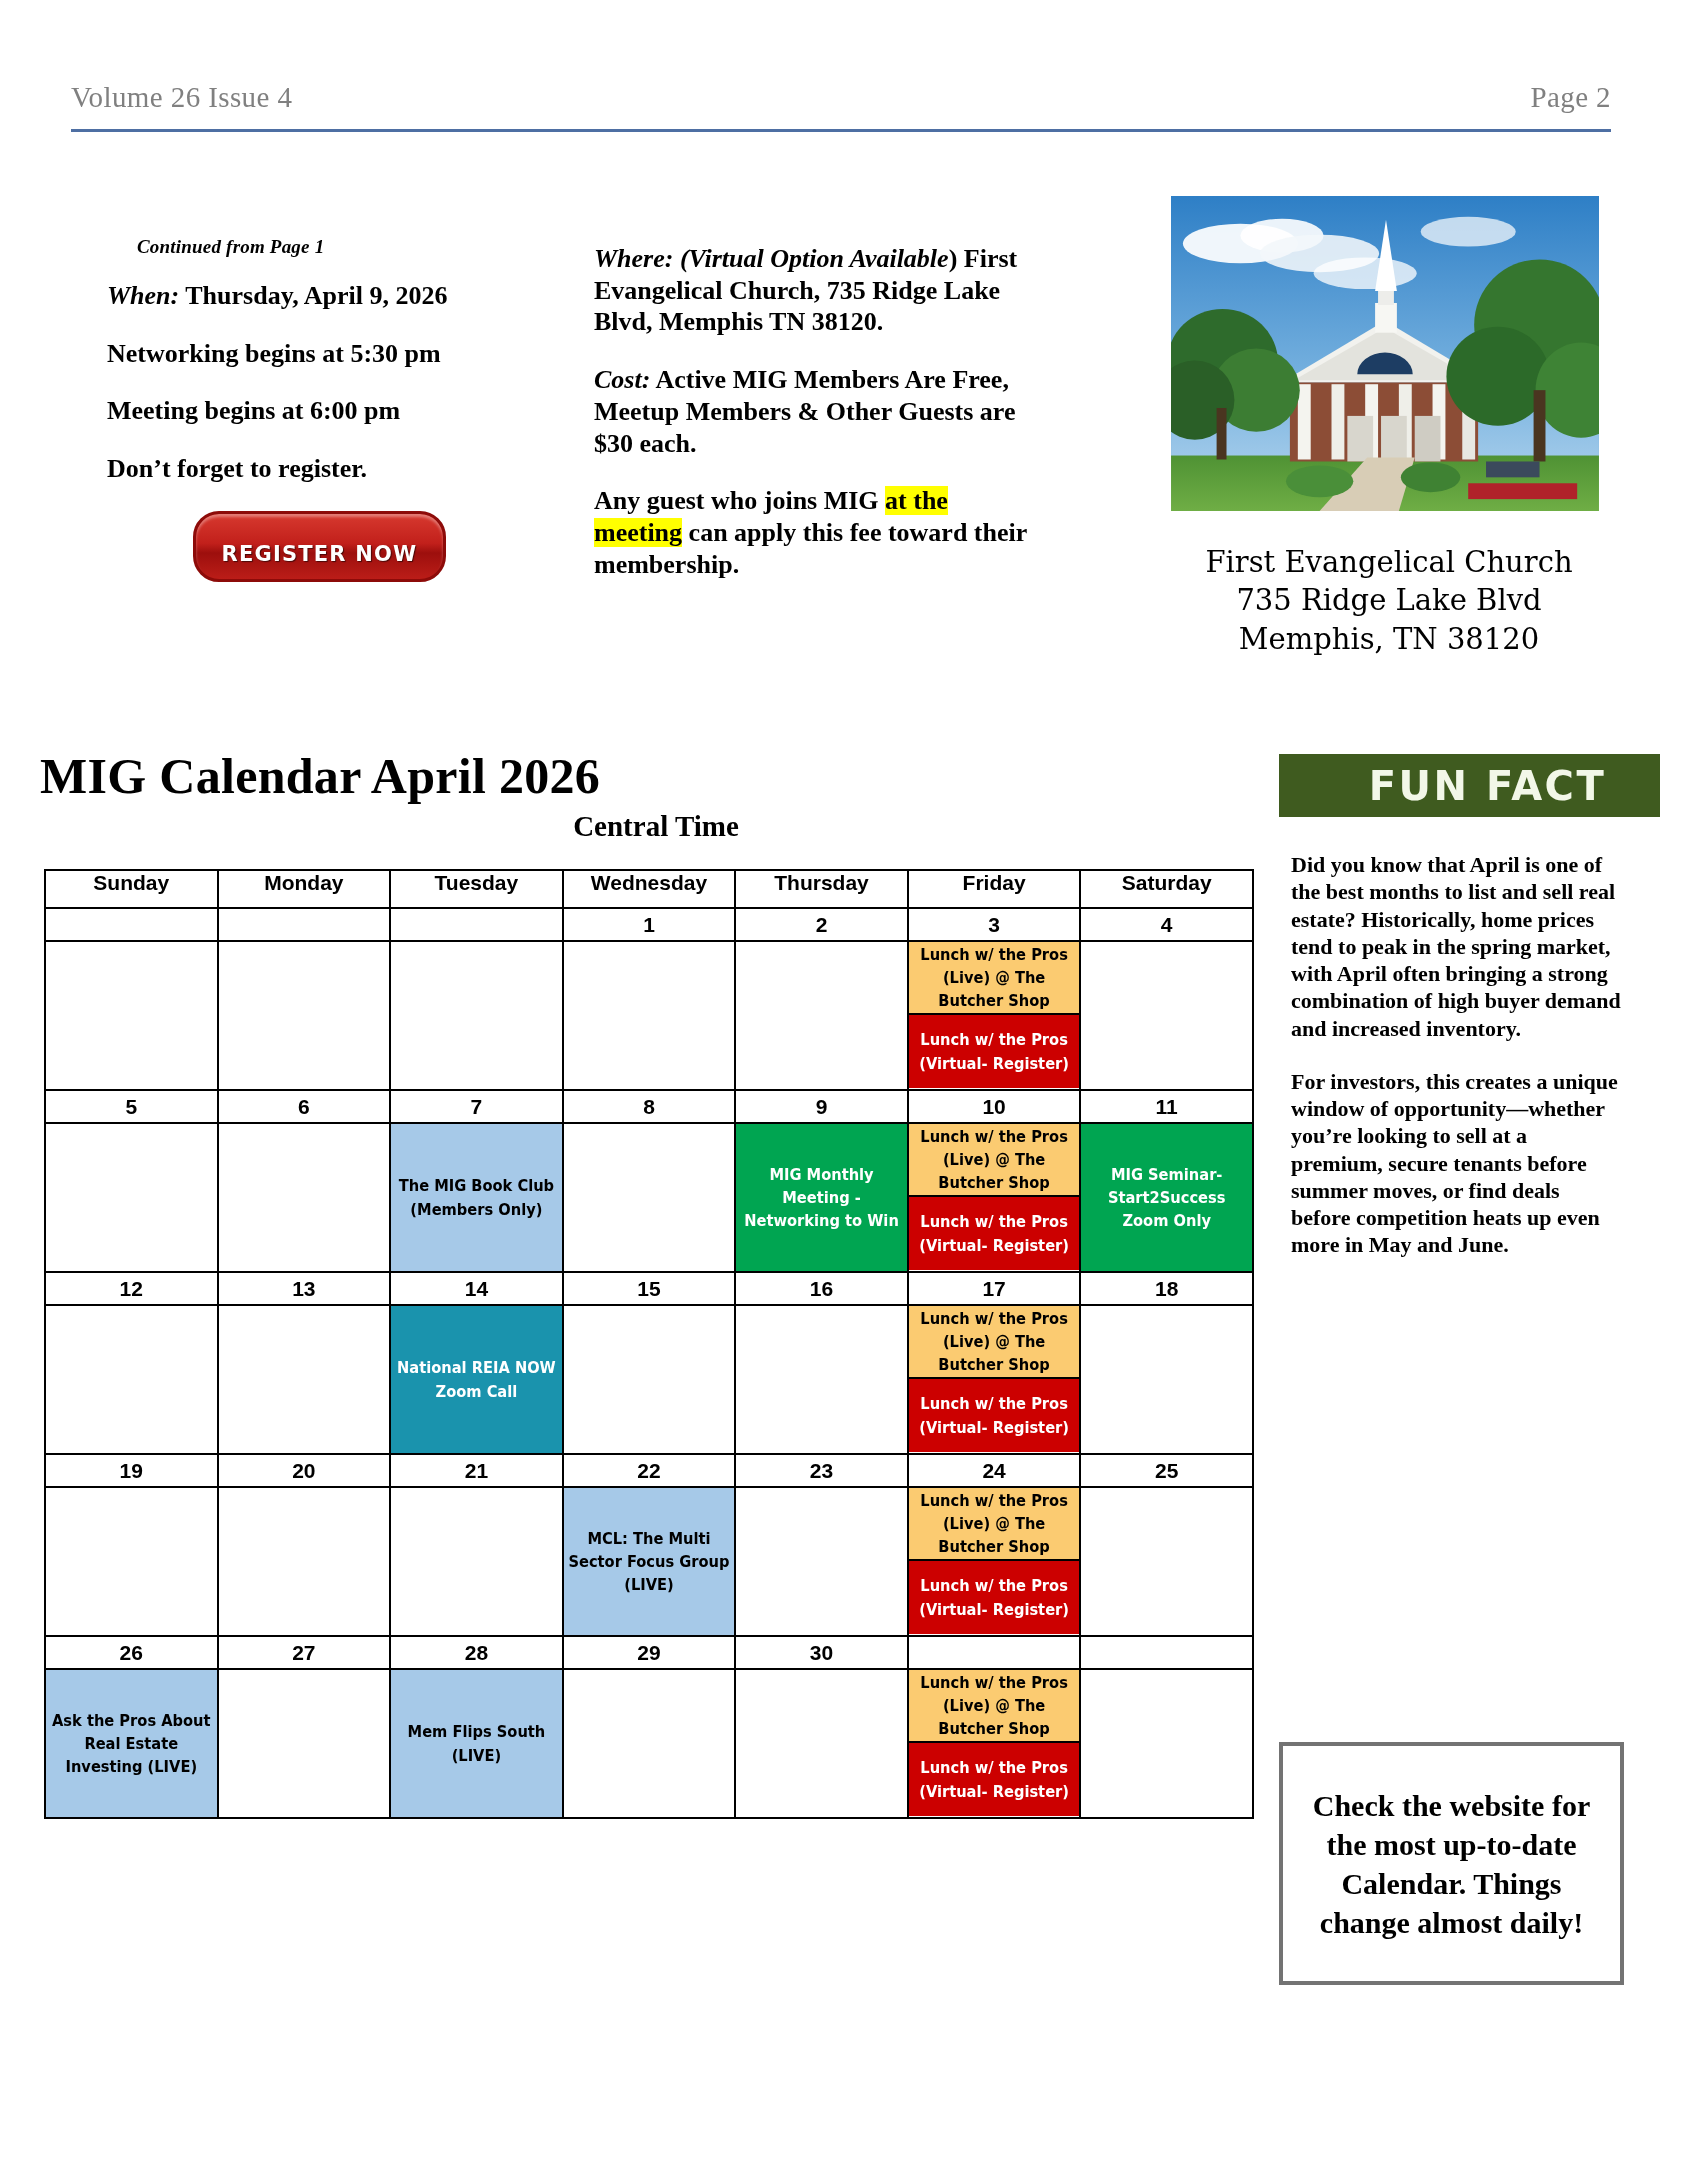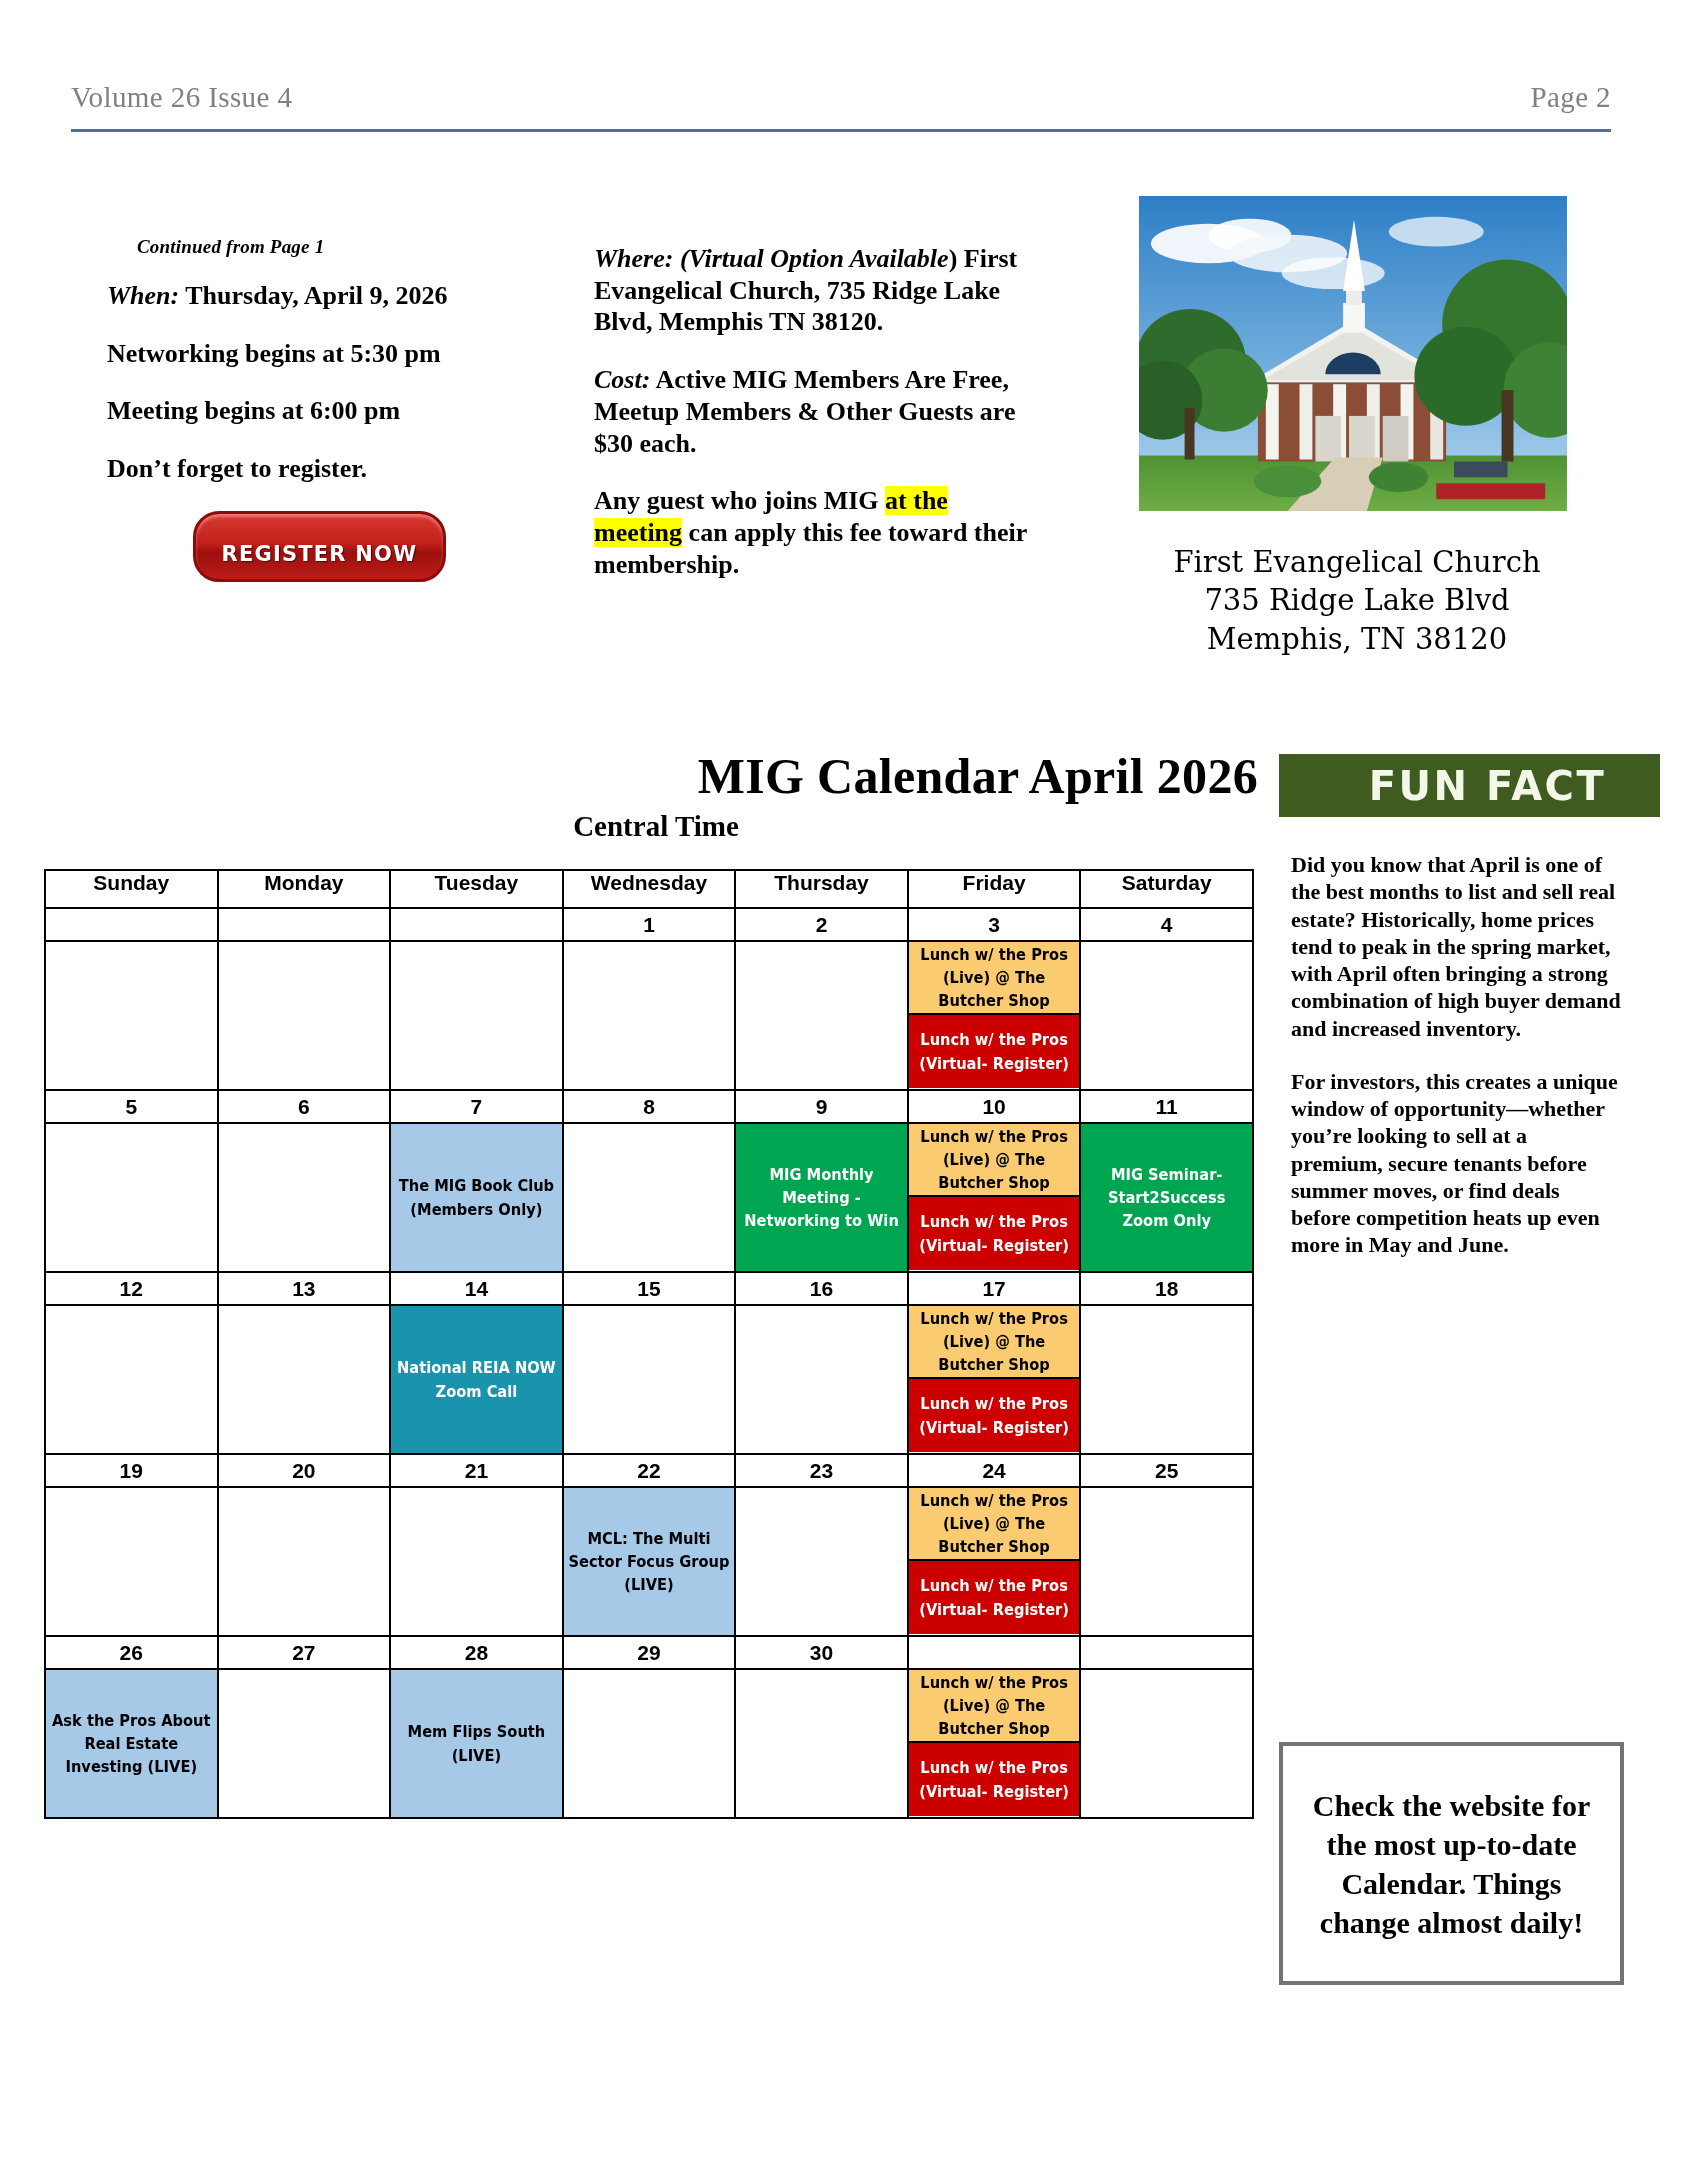--- a/index.html
+++ b/index.html
@@ -107,21 +107,21 @@
     left: 594px;
     top: 243px;
     width: 436px;
   }
   .hl {
     background: #ffff00;
   }
 
   .col-right {
     position: absolute;
-    left: 1095px;
+    left: 1127px;
     top: 196px;
     width: 436px;
     padding-left: 44px;
   }
   .church-photo {
     width: 428px;
     height: 315px;
     display: block;
     position: relative;
     overflow: hidden;
@@ -135,21 +135,21 @@
     font-size: 29px;
     line-height: 1.32;
   }
 
   
   .cal-title {
     position: absolute;
     left: 40px;
     top: 747px;
     width: 1218px;
-    text-align: right;
+    text-align: left;
     font-size: 50px;
     font-weight: bold;
     letter-spacing: 0.3px;
   }
   .cal-sub {
     position: absolute;
     left: 47px;
     top: 810px;
     width: 1218px;
     text-align: center;

